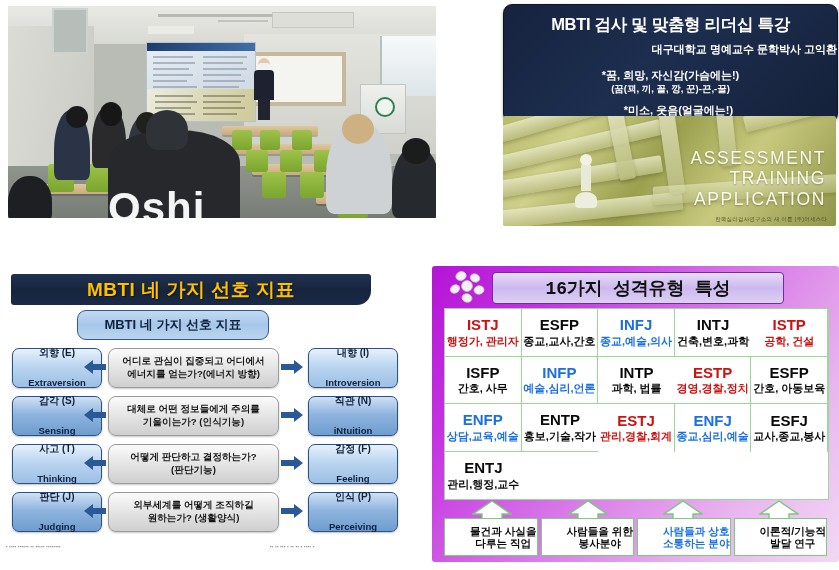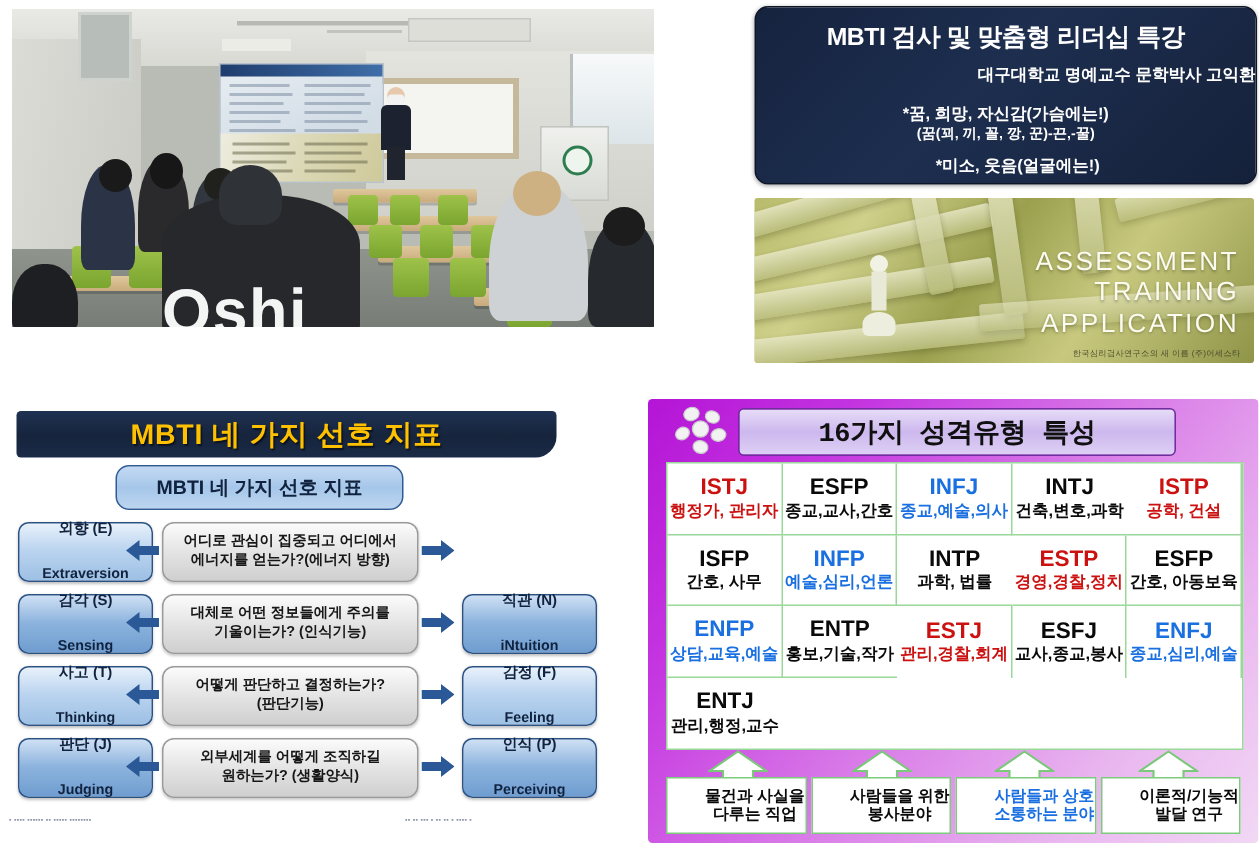--- a/index.html
+++ b/index.html
@@ -60,21 +60,21 @@
   #titleSlide .t-main{color:#ffffff;font-weight:bold;font-size:16.5px;text-align:center;
      margin-top:9px;letter-spacing:-.3px;}
   #titleSlide .t-sub{color:#ffffff;font-weight:bold;font-size:11px;text-align:right;
      margin-top:6px;padding-left:34px;}
   #titleSlide .t-l{color:#ffffff;font-weight:bold;text-align:center;font-size:11px;}
   #titleSlide .l1{margin-top:11px;}
   #titleSlide .l2{margin-top:0px;font-size:9.5px;}
   #titleSlide .l3{margin-top:7px;padding-left:16px;}
 
   
-  #banner{position:absolute;left:503px;top:132px;width:333px;height:110px;overflow:hidden;
+  #banner{position:absolute;left:503px;top:116px;width:333px;height:110px;overflow:hidden;
      background:linear-gradient(125deg,#b8bb6b 0%,#cfd08a 20%,#9aa04e 45%,#c8c97f 68%,#8e9448 100%);
      border-radius:2px;}
   .maze{position:absolute;background:linear-gradient(180deg,#e7e7c6,#b9bd7c);opacity:.85;
         border-radius:2px;box-shadow:0 2px 4px rgba(60,60,20,.35);}
   .bn-fig{position:absolute;left:72px;top:38px;width:22px;height:56px;}
   .bn-fig-head{position:absolute;left:5px;top:0;width:12px;height:12px;border-radius:50%;
      background:#f2f2e4;}
   .bn-fig-body{position:absolute;left:6px;top:11px;width:10px;height:26px;background:#e9e9d8;}
   .bn-fig-base{position:absolute;left:0px;top:38px;width:22px;height:16px;border-radius:50% 50% 4px 4px;
      background:#eeeede;}
@@ -285,20 +285,24 @@
     </svg>
     <div class="md-q">
       <span>
         <span>어디로 관심이 집중되고 어디에서</span><br>
         <span>에너지를 얻는가?(에너지 방향)</span>
       </span>
     </div>
     <svg class="arrow-r" viewBox="0 0 22 16">
       <polygon points="22,8 13,1 13,5 0,5 0,11 13,11 13,15" fill="#2b5896"></polygon>
     </svg>
+    <div class="md-pole pole-a" style="left:308px;">
+      <div class="kr">내향 (I)</div>
+      <div class="en">Introversion</div>
+    </div>
   </div>
 
   <div class="md-row" style="top:124px;">
     <div class="md-pole pole-b" style="left:12px;">
       <div class="kr">감각 (S)</div>
       <div class="en">Sensing</div>
     </div>
     <svg class="arrow-l" viewBox="0 0 22 16">
       <polygon points="0,8 9,1 9,5 22,5 22,11 9,11 9,15" fill="#2b5896"></polygon>
     </svg>
@@ -436,26 +440,26 @@
     <div class="tp-cell">
       <div class="tp-code c-black">ENTP</div>
       <div class="tp-desc c-black">홍보,기술,작가</div>
     </div>
 
     <div class="tp-cell">
       <div class="tp-code c-red">ESTJ</div>
       <div class="tp-desc c-red">관리,경찰,회계</div>
     </div>
     <div class="tp-cell">
+      <div class="tp-code c-blue">ENFJ</div>
+      <div class="tp-desc c-blue">종교,심리,예술</div>
+    </div>
+    <div class="tp-cell">
       <div class="tp-code c-black">ESFJ</div>
       <div class="tp-desc c-black">교사,종교,봉사</div>
-    </div>
-    <div class="tp-cell">
-      <div class="tp-code c-blue">ENFJ</div>
-      <div class="tp-desc c-blue">종교,심리,예술</div>
     </div>
     <div class="tp-cell">
       <div class="tp-code c-black">ENTJ</div>
       <div class="tp-desc c-black">관리,행정,교수</div>
     </div>
   </div>
 
   <div class="tp-arrows">
     <div class="tp-arrow-wrap">
       <svg width="40" height="22" viewBox="0 0 40 22">

